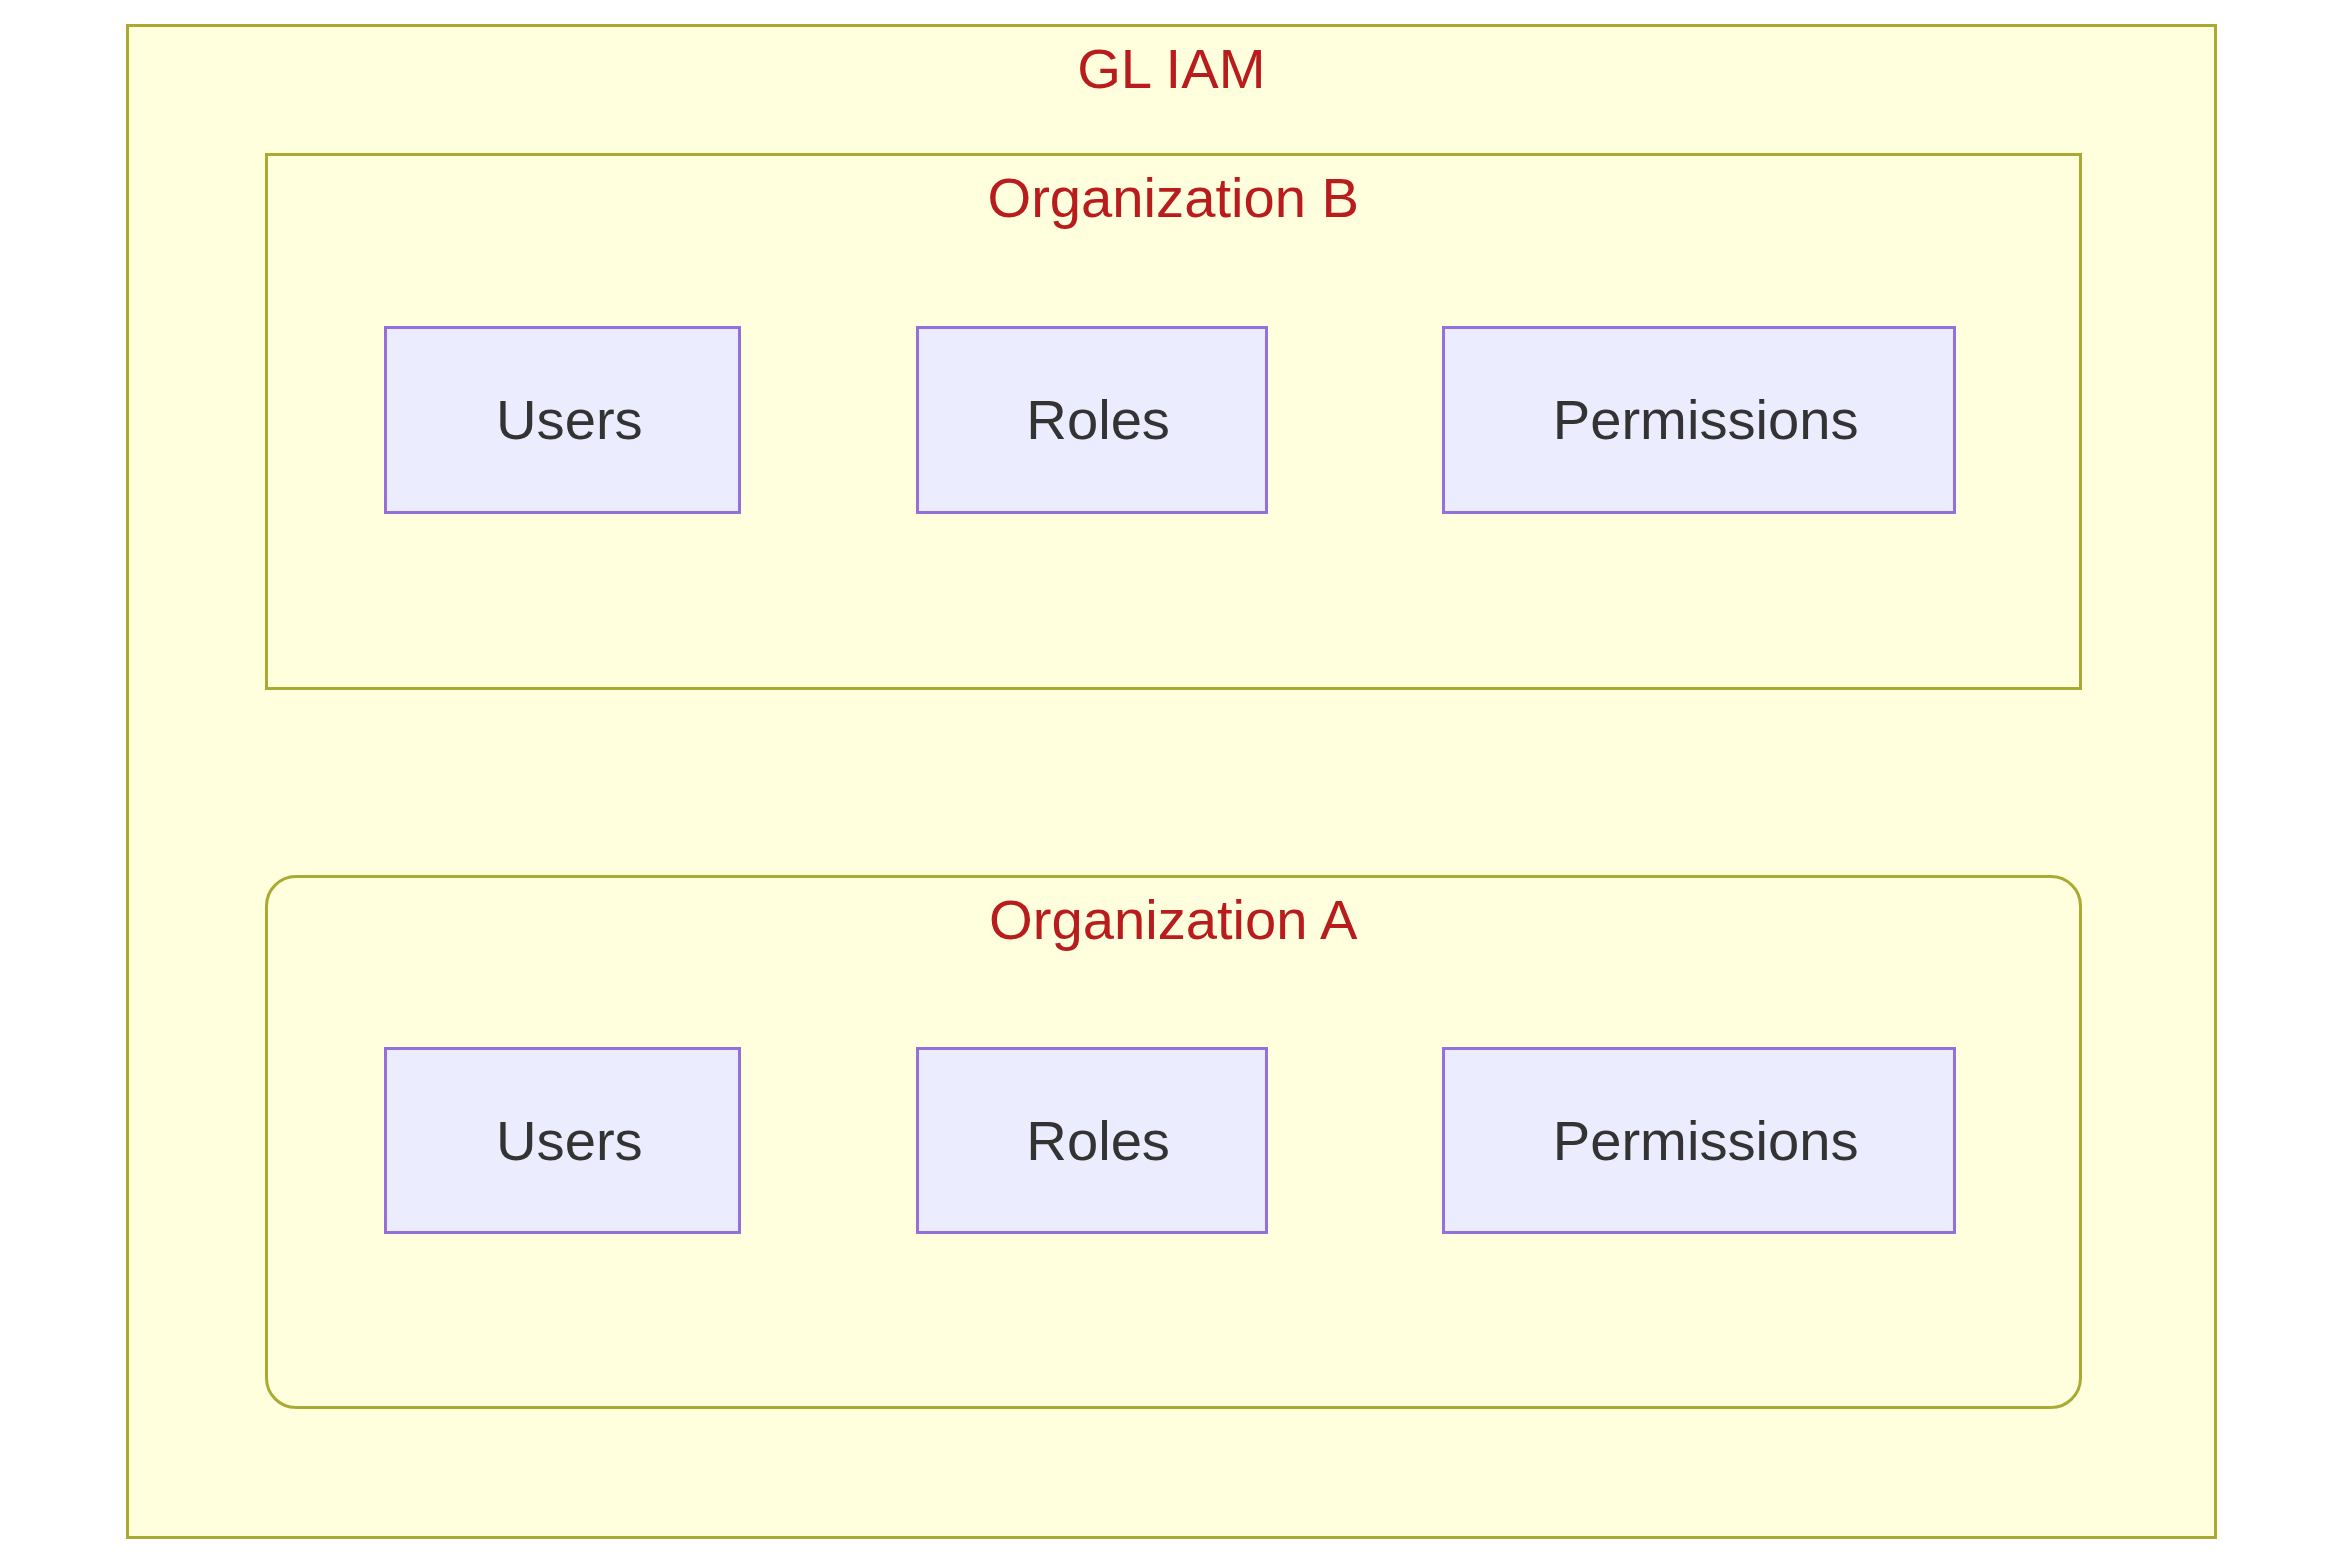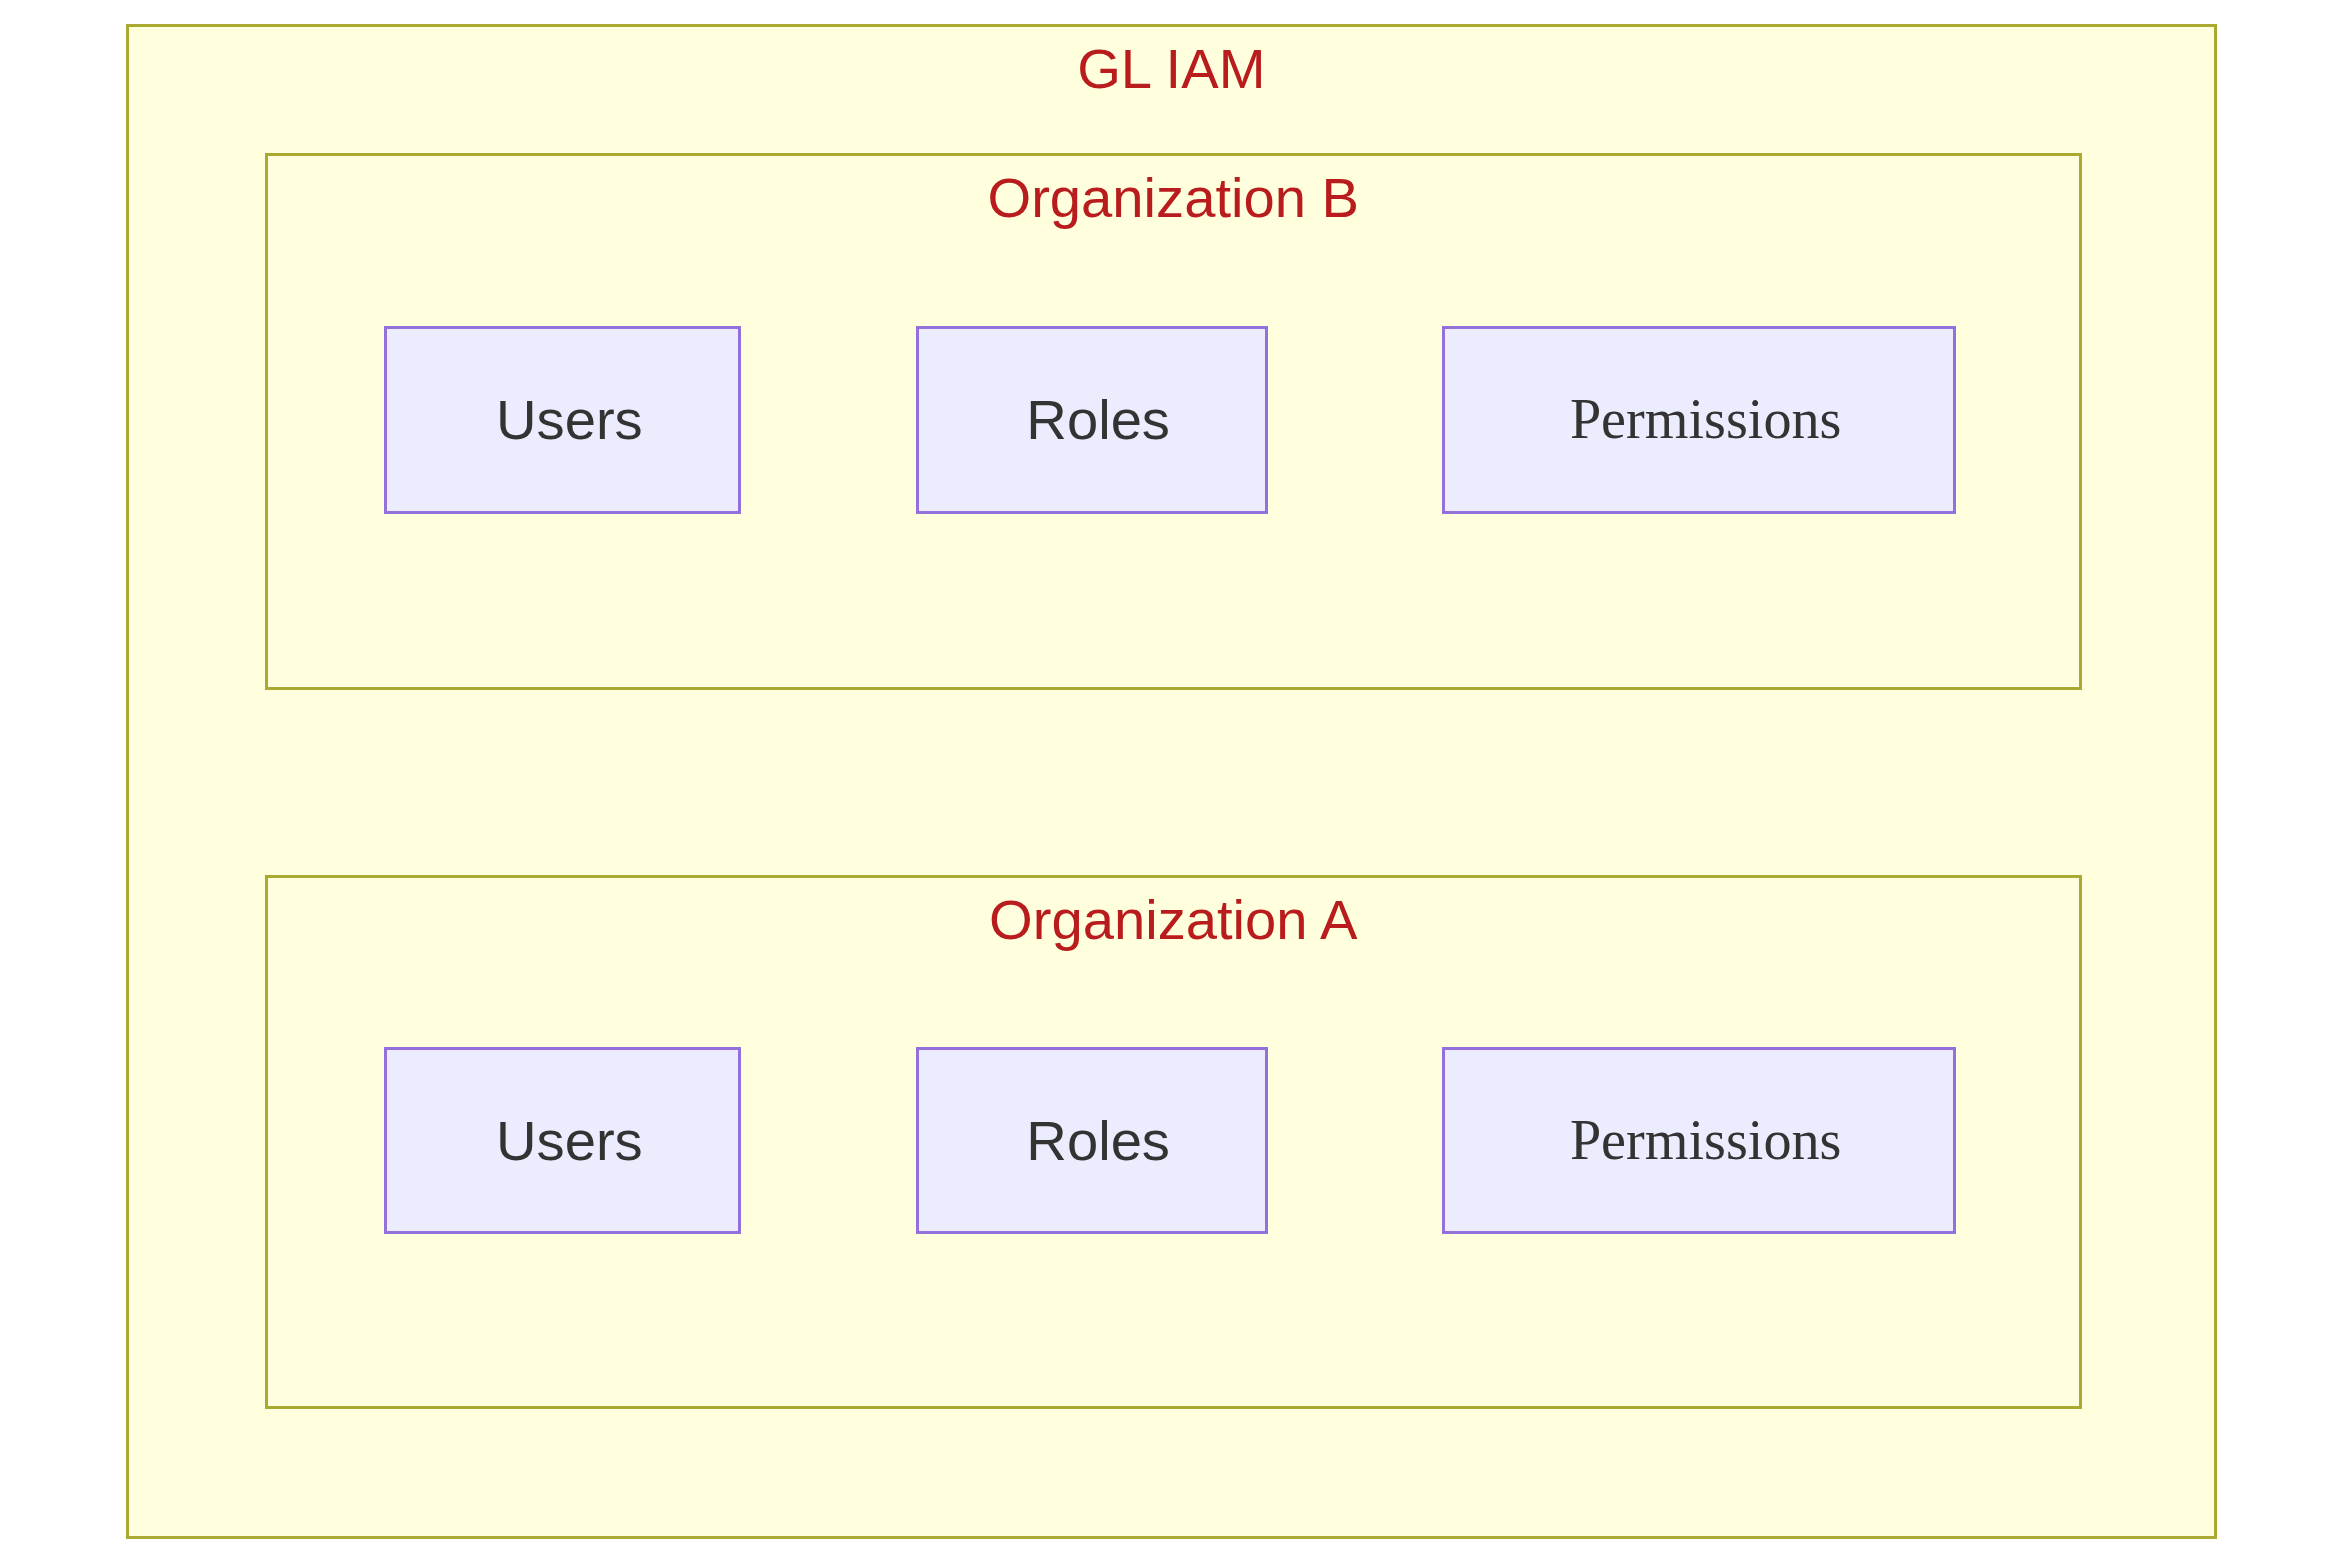--- a/index.html
+++ b/index.html
@@ -60,41 +60,41 @@
     font-size: 2.4vw;
     line-height: 1.2;
     color: #333333;
     top: 32%;
     height: 35.4%;
     white-space: nowrap;
     padding-left: 13px;
   }
   .node-users { left: 6.45%; width: 19.70%; }
   .node-roles { left: 35.78%; width: 19.43%; }
-  .node-permissions { left: 64.85%; width: 28.37%; font-family: Liberation Serif, serif; }
+  .node-permissions { left: 64.85%; width: 28.37%; }
 </style>
 </head>
 <body>
 
 <div class="stage">
 
   <div class="cluster cluster-outer">
     <div class="cluster-label">GL IAM</div>
 
     <div class="cluster cluster-org-b" style="left:6.51%; top:8.33%; width:87.17%; height:35.64%;">
       <div class="cluster-label">Organization B</div>
 
       <div class="node node-users">Users</div>
 
       <div class="node node-roles">Roles</div>
 
       <div class="node node-permissions">Permissions</div>
     </div>
 
-    <div class="cluster cluster-org-a" style="left:6.51%; top:56.21%; width:87.17%; height:35.42%;">
+    <div class="cluster cluster-org-a" style="left:6.51%; top:56.21%; width:87.17%; height:35.42%;border-radius:31px;">
       <div class="cluster-label">Organization A</div>
 
       <div class="node node-users">Users</div>
 
       <div class="node node-roles">Roles</div>
 
       <div class="node node-permissions">Permissions</div>
     </div>
   </div>
 

